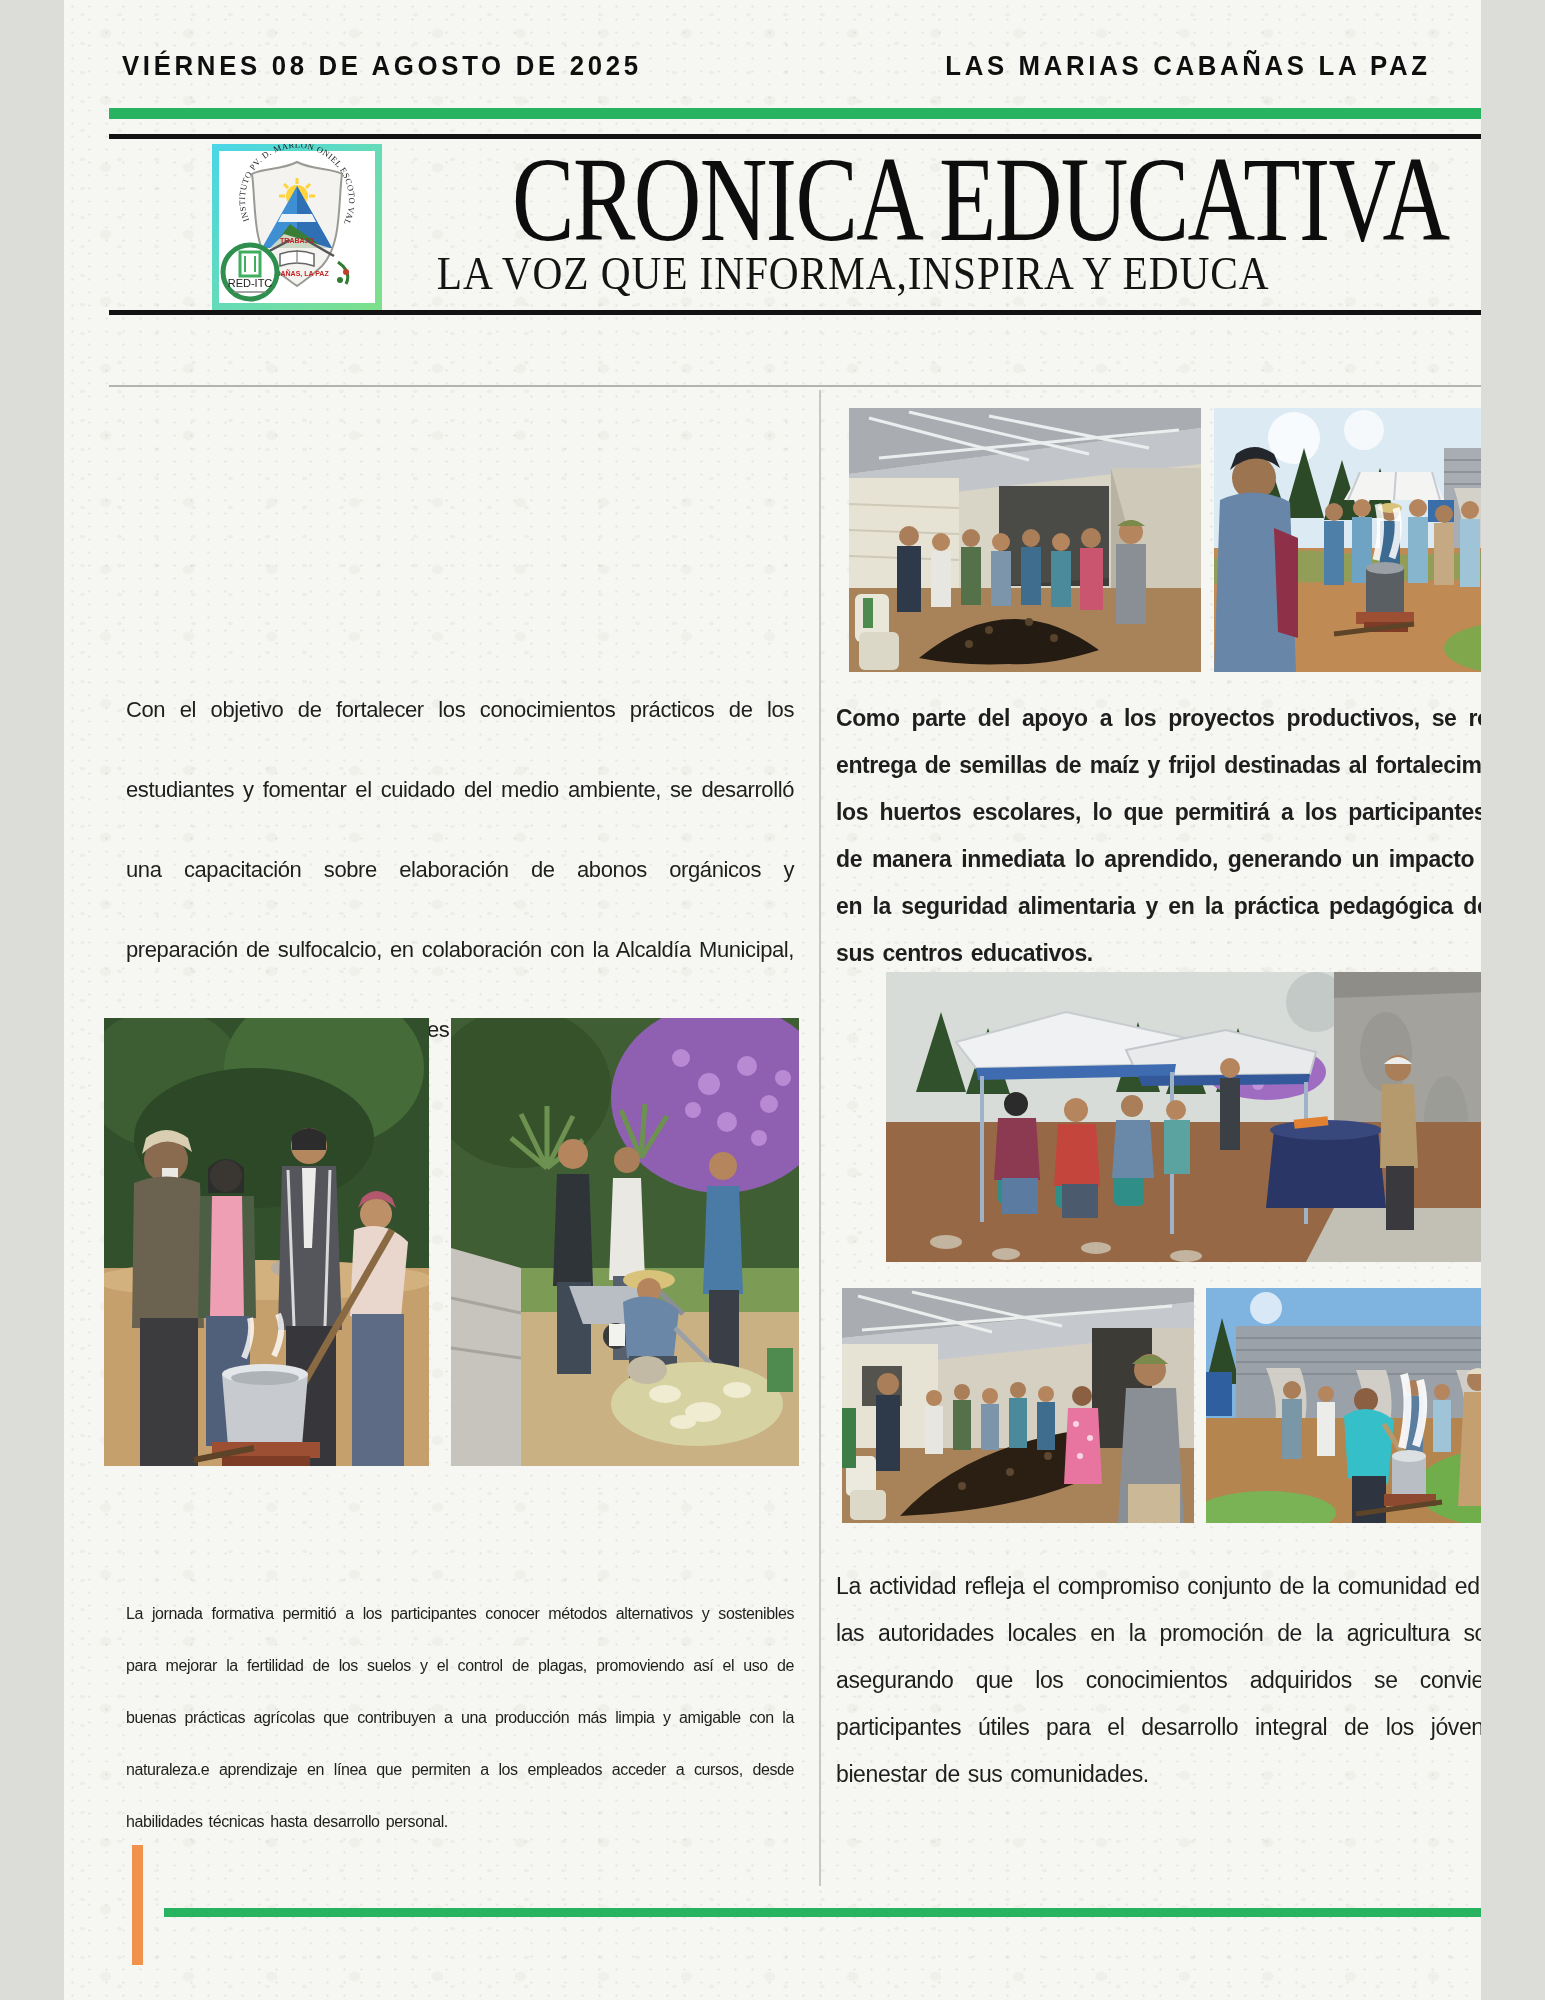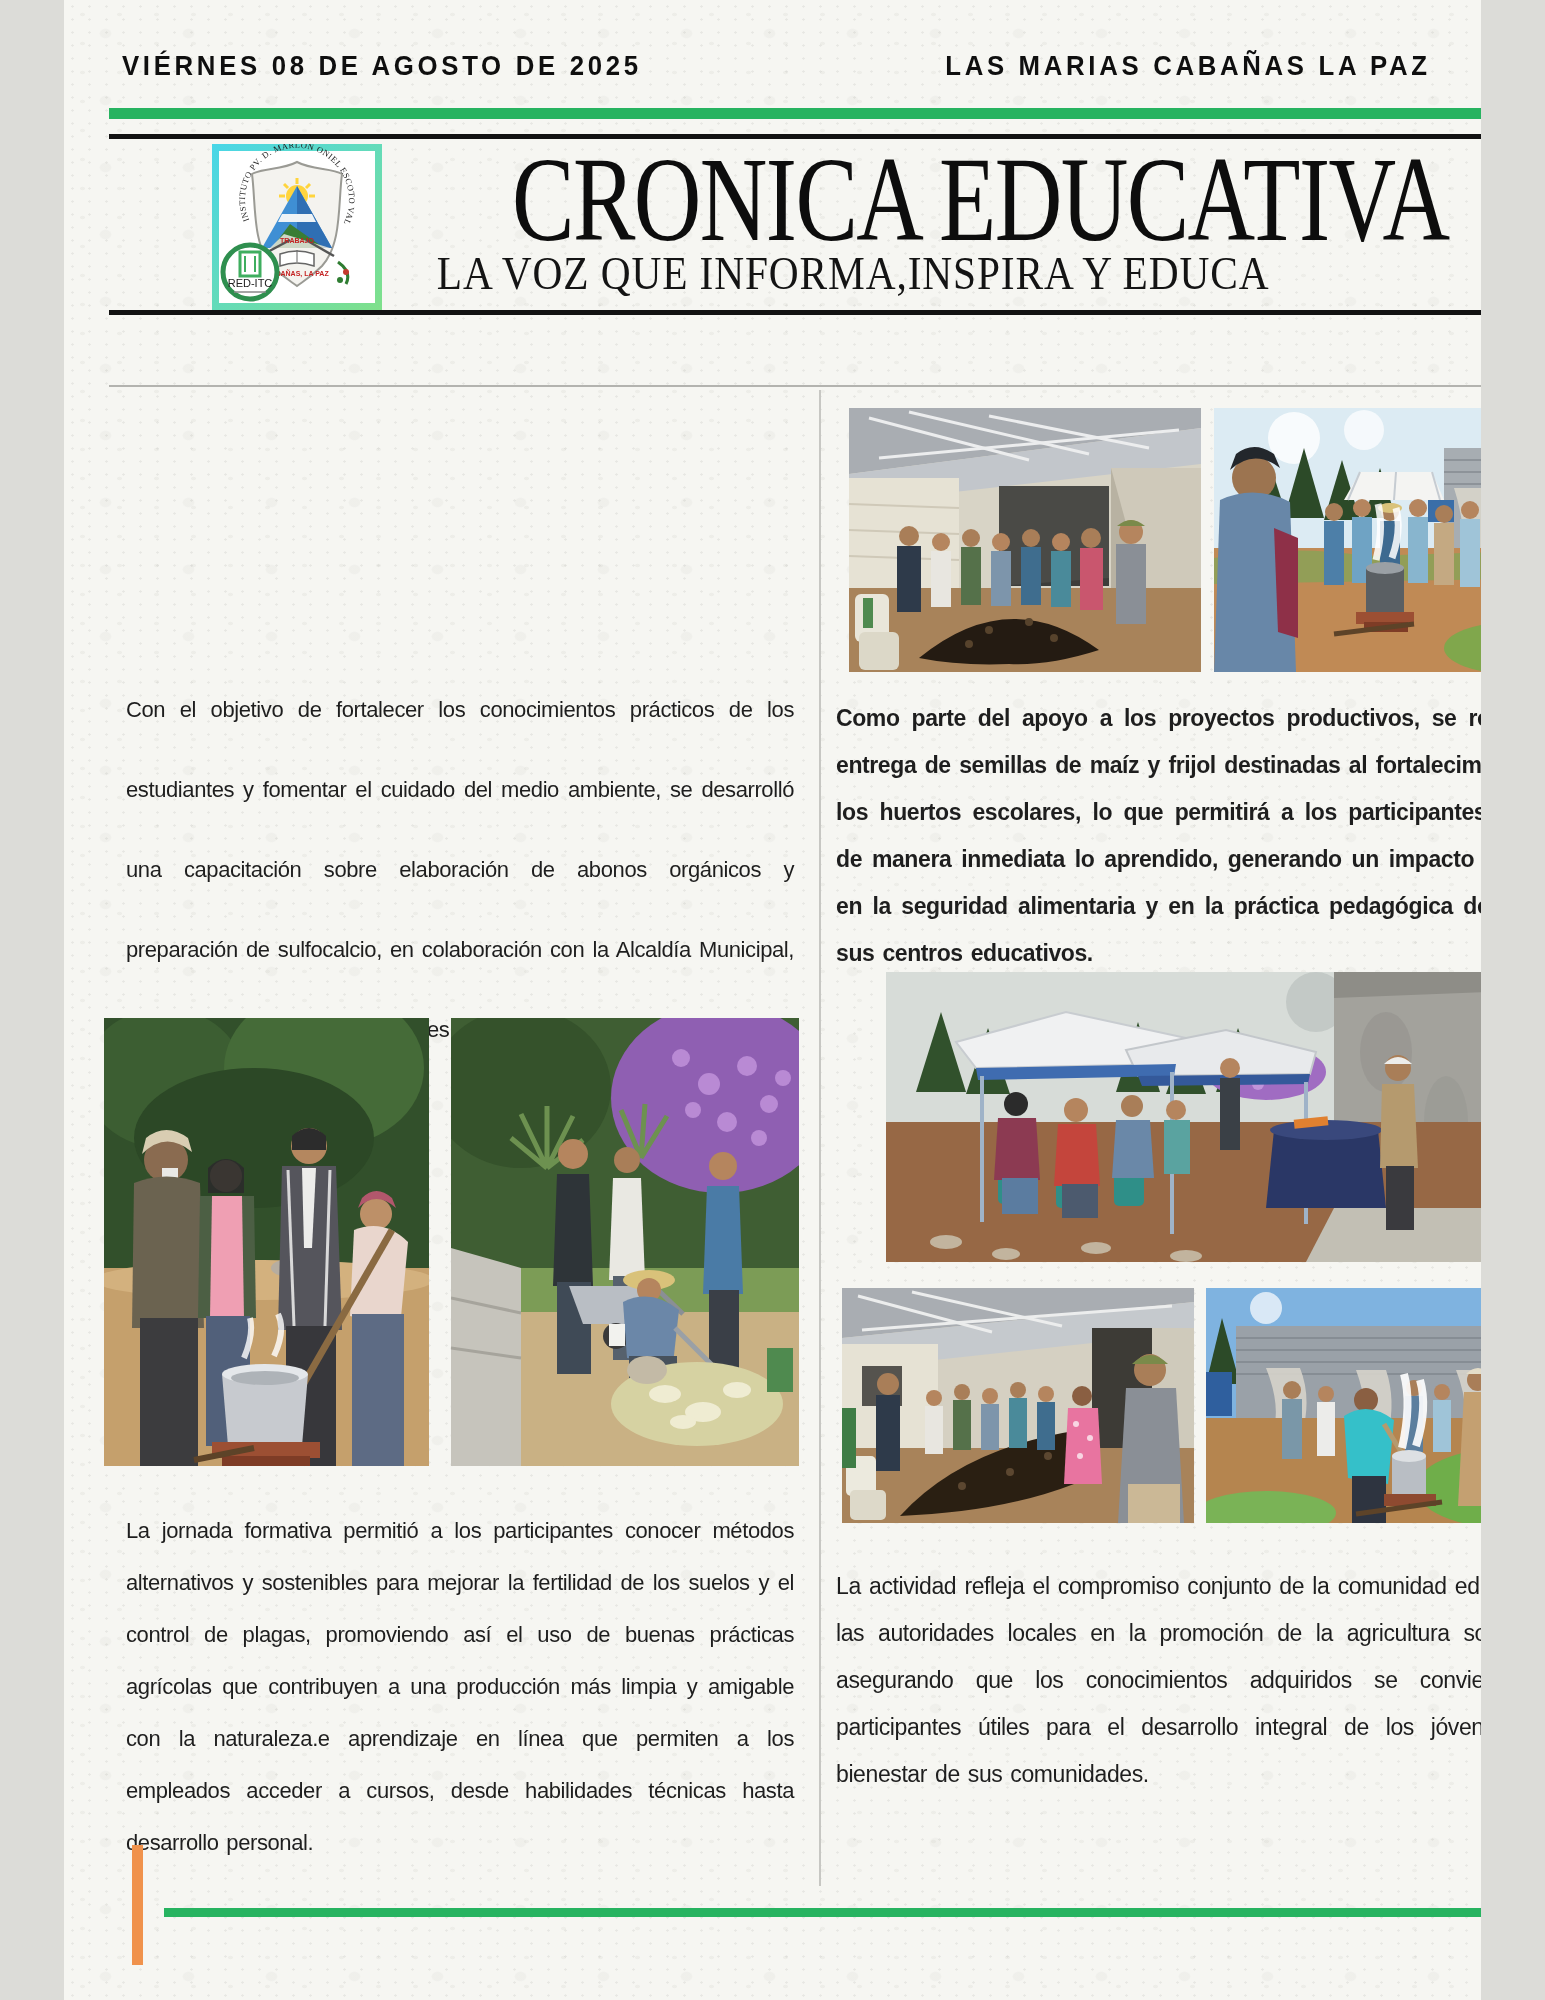--- a/index.html
+++ b/index.html
@@ -35,21 +35,21 @@
     font-family:"Liberation Serif",serif;font-size:47px;color:#141414;
     transform:scaleX(.88);transform-origin:center;letter-spacing:1px;}
   
   #col-divider{position:absolute;left:755px;top:390px;width:2px;height:1496px;background:#c7c7c3;}
   #headline{position:absolute;left:80px;top:404px;width:632px;text-align:center;
     font-family:"Liberation Serif",serif;font-size:31px;line-height:1.40;
     color:#101010;letter-spacing:.4px;}
   .para{position:absolute;text-align:justify;text-align-last:left;color:#1e1e1e;
     letter-spacing:-.4px;word-spacing:2px;}
   #lp1{left:62px;top:648px;width:668px;font-size:22px;line-height:80px;}
-  #lp2{left:62px;top:1483px;width:668px;font-size:22px;line-height:52px;}
+  #lp2{left:62px;top:1572px;width:668px;font-size:16px;line-height:52px;}
   #rp1{left:772px;top:672px;width:733px;font-size:23px;line-height:47px;font-weight:bold;}
   #rp2{left:772px;top:1540px;width:733px;font-size:23px;line-height:47px;}
   
   figure{margin:0;padding:0;position:absolute;overflow:hidden;}
   figure svg{display:block;width:100%;height:100%;}
   #ph-l1{left:40px;top:1018px;width:325px;height:448px;}
   #ph-l2{left:387px;top:1018px;width:348px;height:448px;}
   #ph-r1{left:785px;top:408px;width:352px;height:264px;}
   #ph-r2{left:1150px;top:408px;width:352px;height:264px;}
   #ph-tent{left:822px;top:972px;width:600px;height:290px;}

